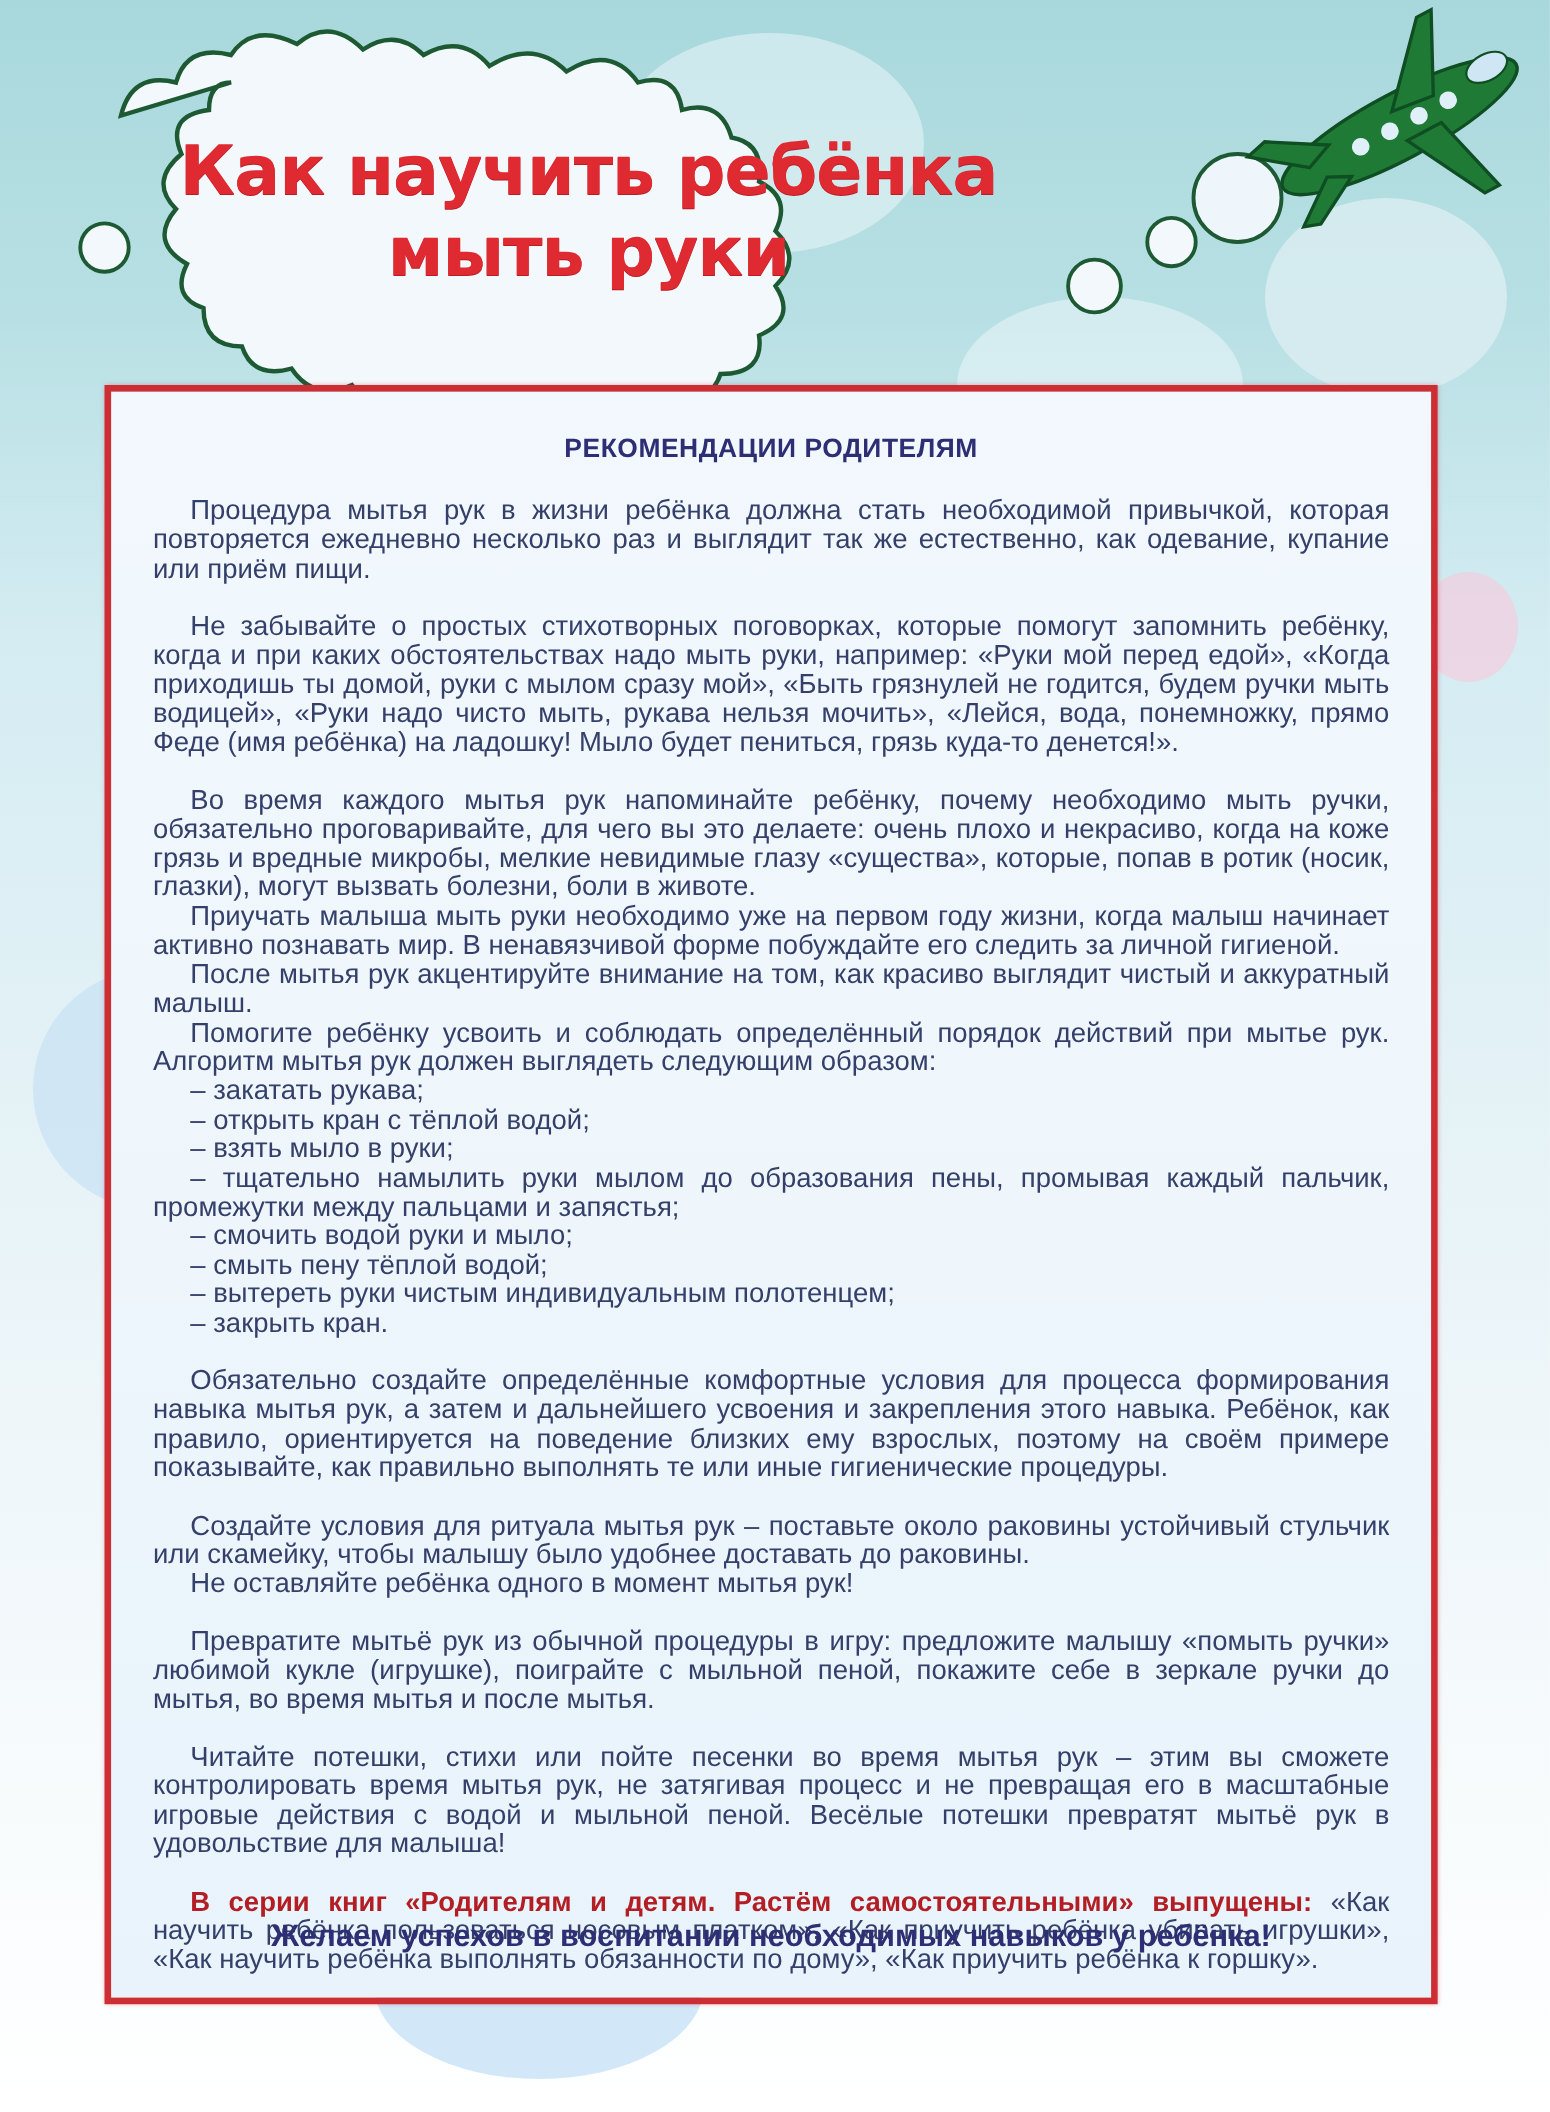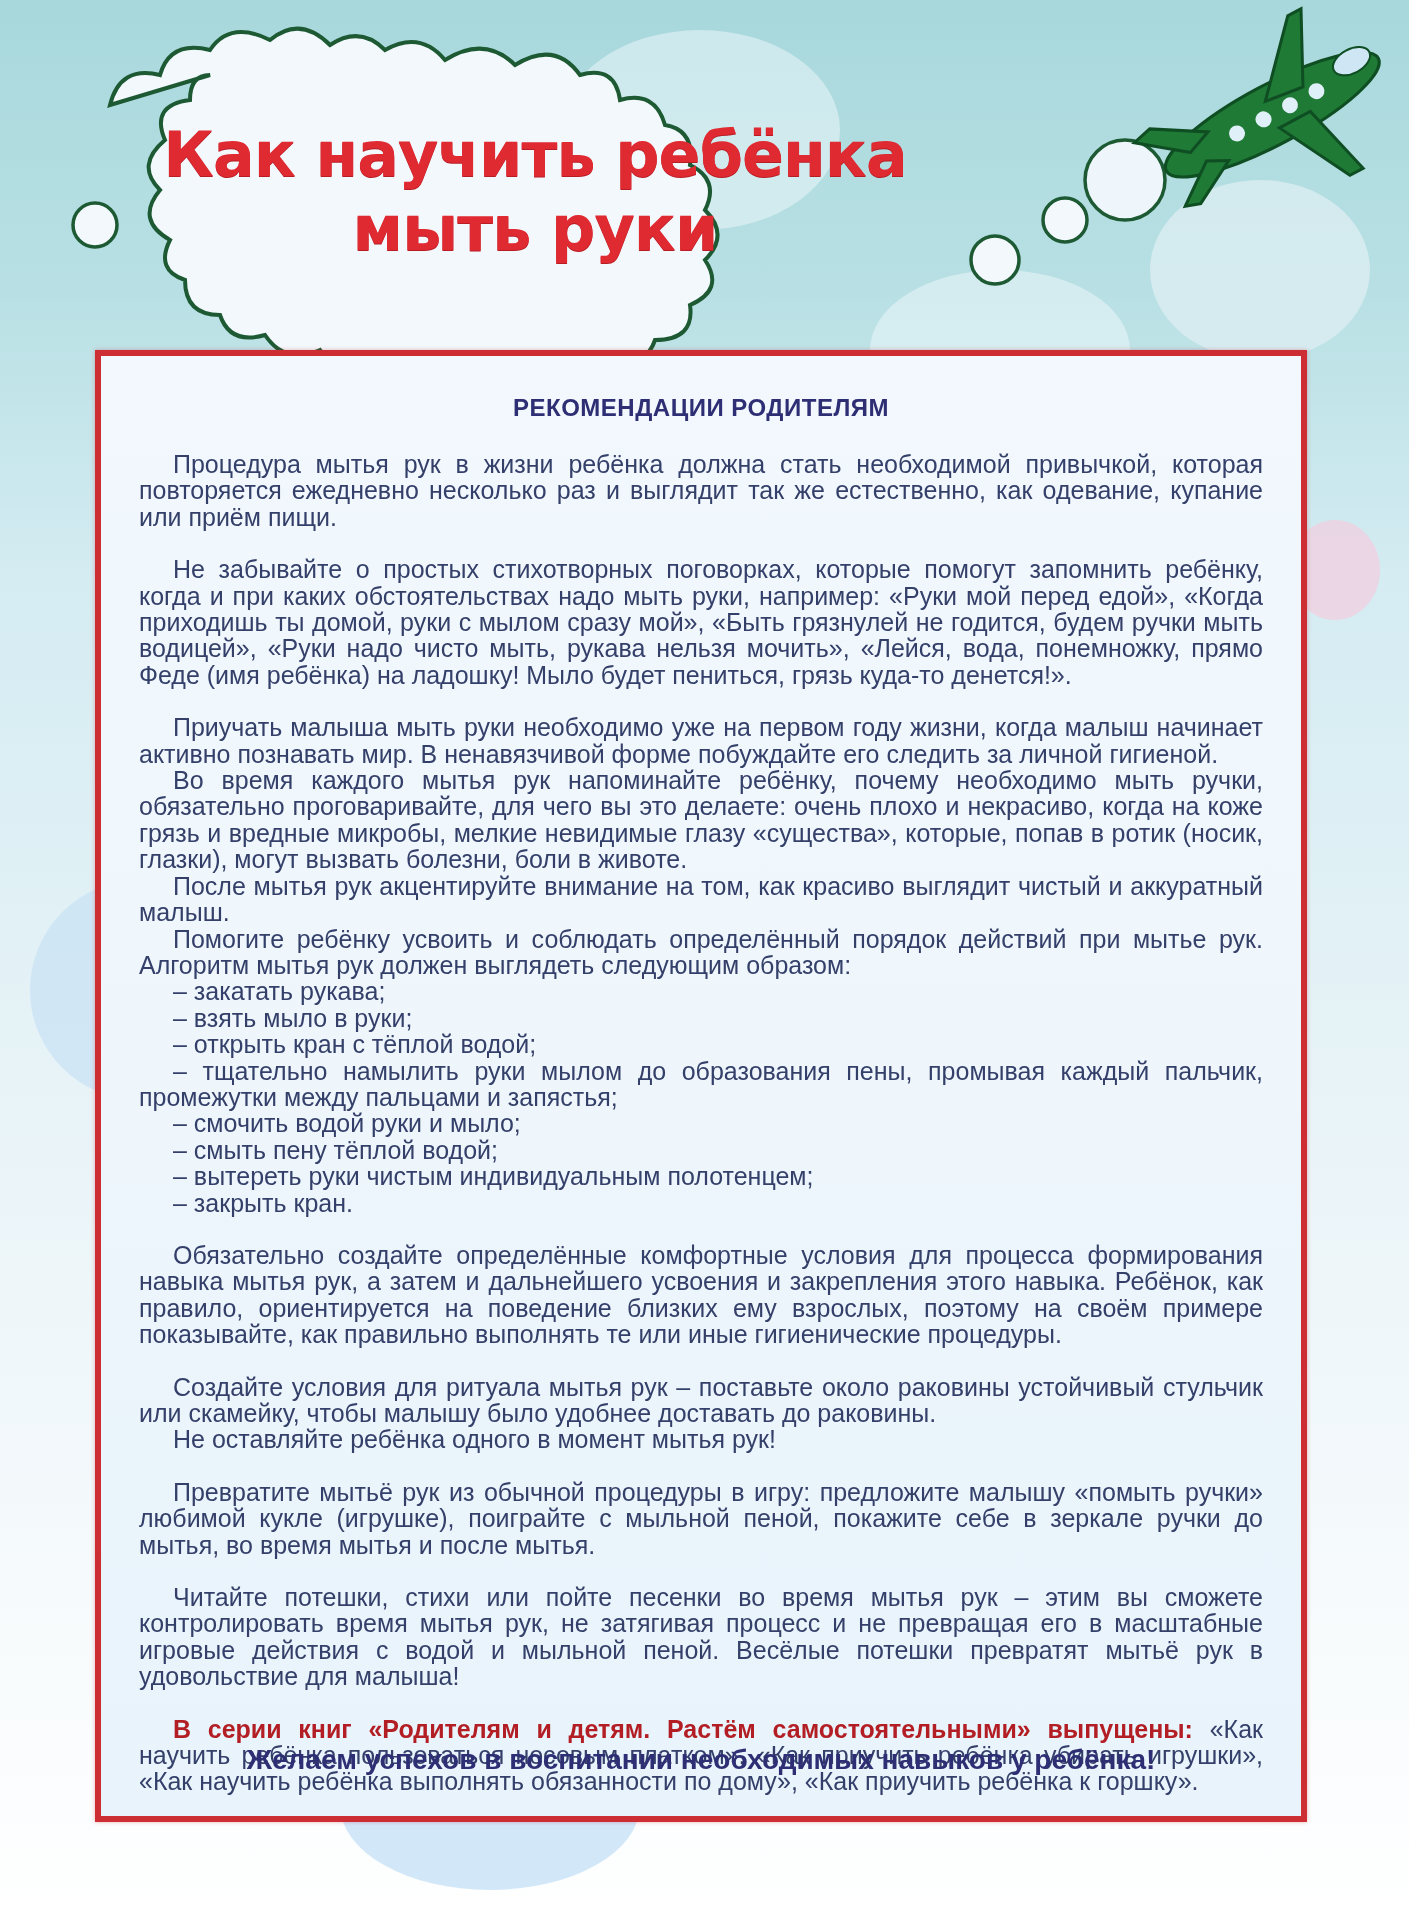--- a/index.html
+++ b/index.html
@@ -85,27 +85,27 @@
   </div>
 </div>
 
 <div class="frame">
   <div class="heading">РЕКОМЕНДАЦИИ РОДИТЕЛЯМ</div>
   <div class="content">
     <p class="p">Процедура мытья рук в жизни ребёнка должна стать необходимой привычкой, которая повторяется ежедневно несколько раз и выглядит так же естественно, как одевание, купание или приём пищи.</p>
     <div class="gap"></div>
     <p class="p">Не забывайте о простых стихотворных поговорках, которые помогут запомнить ребёнку, когда и при каких обстоятельствах надо мыть руки, например: «Руки мой перед едой», «Когда приходишь ты домой, руки с мылом сразу мой», «Быть грязнулей не годится, будем ручки мыть водицей», «Руки надо чисто мыть, рукава нельзя мочить», «Лейся, вода, понемножку, прямо Феде (имя ребёнка) на ладошку! Мыло будет пениться, грязь куда-то денется!».</p>
     <div class="gap"></div>
+    <p class="p">Во время каждого мытья рук напоминайте ребёнку, почему необходимо мыть ручки, обязательно проговаривайте, для чего вы это делаете: очень плохо и некрасиво, когда на коже грязь и вредные микробы, мелкие невидимые глазу «существа», которые, попав в ротик (носик, глазки), могут вызвать болезни, боли в животе.</p>
     <p class="p">Приучать малыша мыть руки необходимо уже на первом году жизни, когда малыш начинает активно познавать мир. В ненавязчивой форме побуждайте его следить за личной гигиеной.</p>
-    <p class="p">Во время каждого мытья рук напоминайте ребёнку, почему необходимо мыть ручки, обязательно проговаривайте, для чего вы это делаете: очень плохо и некрасиво, когда на коже грязь и вредные микробы, мелкие невидимые глазу «существа», которые, попав в ротик (носик, глазки), могут вызвать болезни, боли в животе.</p>
     <p class="p">После мытья рук акцентируйте внимание на том, как красиво выглядит чистый и аккуратный малыш.</p>
     <p class="p">Помогите ребёнку усвоить и соблюдать определённый порядок действий при мытье рук. Алгоритм мытья рук должен выглядеть следующим образом:</p>
     <p class="li">– закатать рукава;</p>
+    <p class="li">– открыть кран с тёплой водой;</p>
     <p class="li">– взять мыло в руки;</p>
-    <p class="li">– открыть кран с тёплой водой;</p>
     <p class="li wrap">– тщательно намылить руки мылом до образования пены, промывая каждый пальчик, промежутки между пальцами и запястья;</p>
     <p class="li">– смочить водой руки и мыло;</p>
     <p class="li">– смыть пену тёплой водой;</p>
     <p class="li">– вытереть руки чистым индивидуальным полотенцем;</p>
     <p class="li">– закрыть кран.</p>
     <div class="gap"></div>
     <p class="p">Обязательно создайте определённые комфортные условия для процесса формирования навыка мытья рук, а затем и дальнейшего усвоения и закрепления этого навыка. Ребёнок, как правило, ориентируется на поведение близких ему взрослых, поэтому на своём примере показывайте, как правильно выполнять те или иные гигиенические процедуры.</p>
     <div class="gap"></div>
     <p class="p">Создайте условия для ритуала мытья рук – поставьте около раковины устойчивый стульчик или скамейку, чтобы малышу было удобнее доставать до раковины.</p>
     <p class="p">Не оставляйте ребёнка одного в момент мытья рук!</p>

